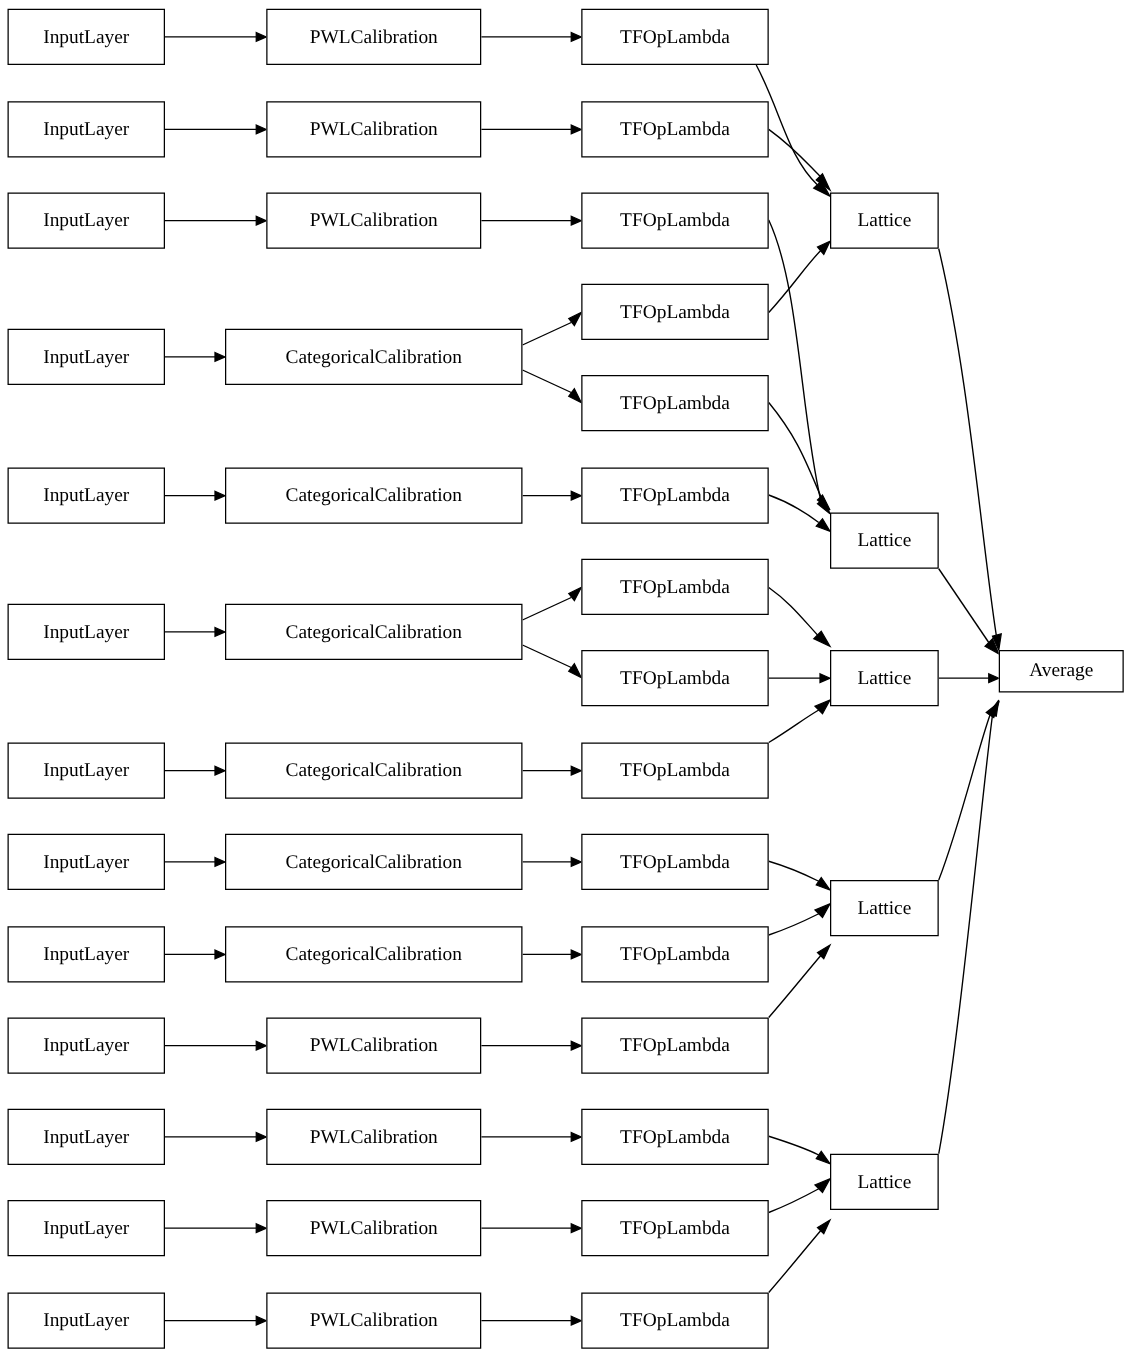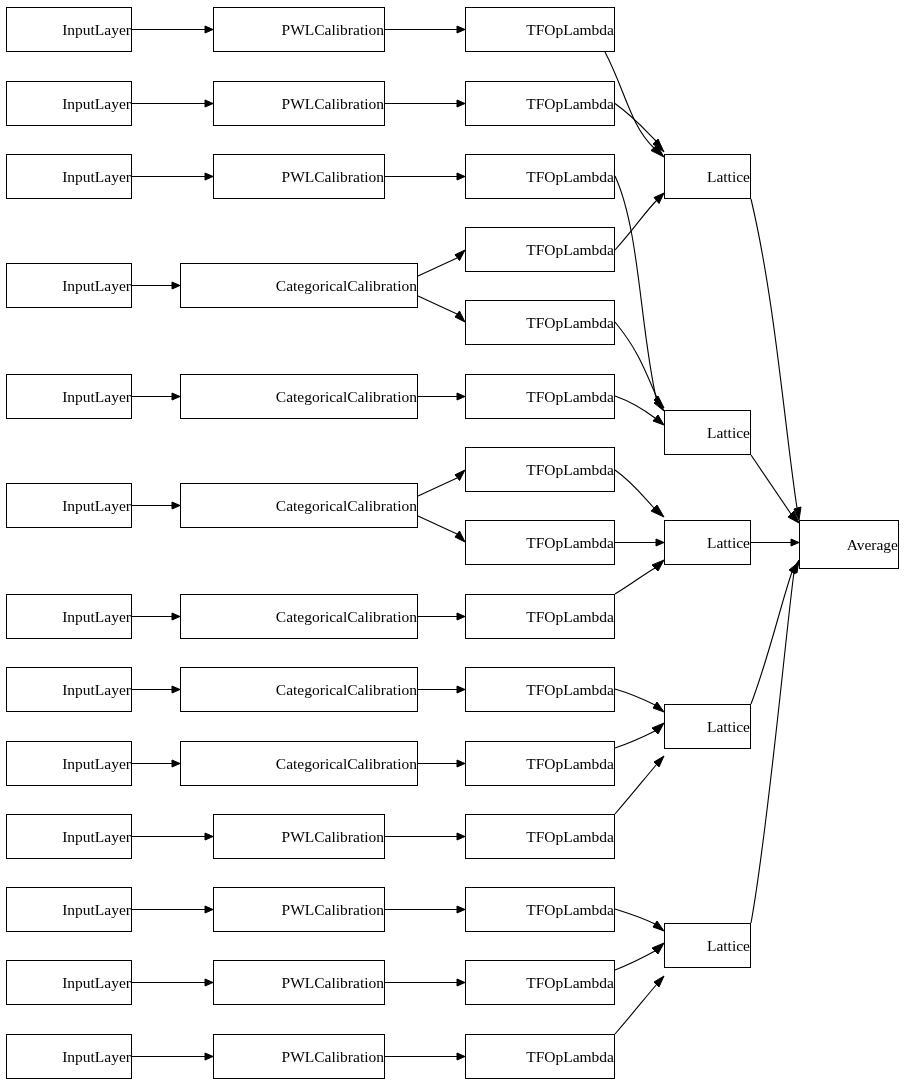--- a/index.html
+++ b/index.html
@@ -15,21 +15,21 @@
     font-family: "Liberation Serif", serif;
     overflow: hidden;
   }
   .node {
     position: absolute;
     box-sizing: border-box;
     border: 1px solid #000000;
     background: #ffffff;
     display: flex;
     align-items: center;
-    justify-content: flex-end;
+    justify-content: center;
     font-size: 15.5px;
     color: #000000;
     white-space: nowrap;
     line-height: 1;
   }
   svg.edges {
     position: absolute;
     left: 0;
     top: 0;
     width: 905px;
@@ -302,17 +302,17 @@
   <div class="node" style="left:664px;top:520px;width:87px;height:45px;">
       <span>Lattice</span>
     </div>
   <div class="node" style="left:664px;top:704px;width:87px;height:45px;">
       <span>Lattice</span>
     </div>
   <div class="node" style="left:664px;top:923px;width:87px;height:45px;">
       <span>Lattice</span>
     </div>
 
-  <div class="node" style="left:799px;top:520px;width:100px;height:49px;">
+  <div class="node" style="left:799px;top:520px;width:100px;height:34px;">
       <span>Average</span>
     </div>
 
 </div>
 
 </body></html>

